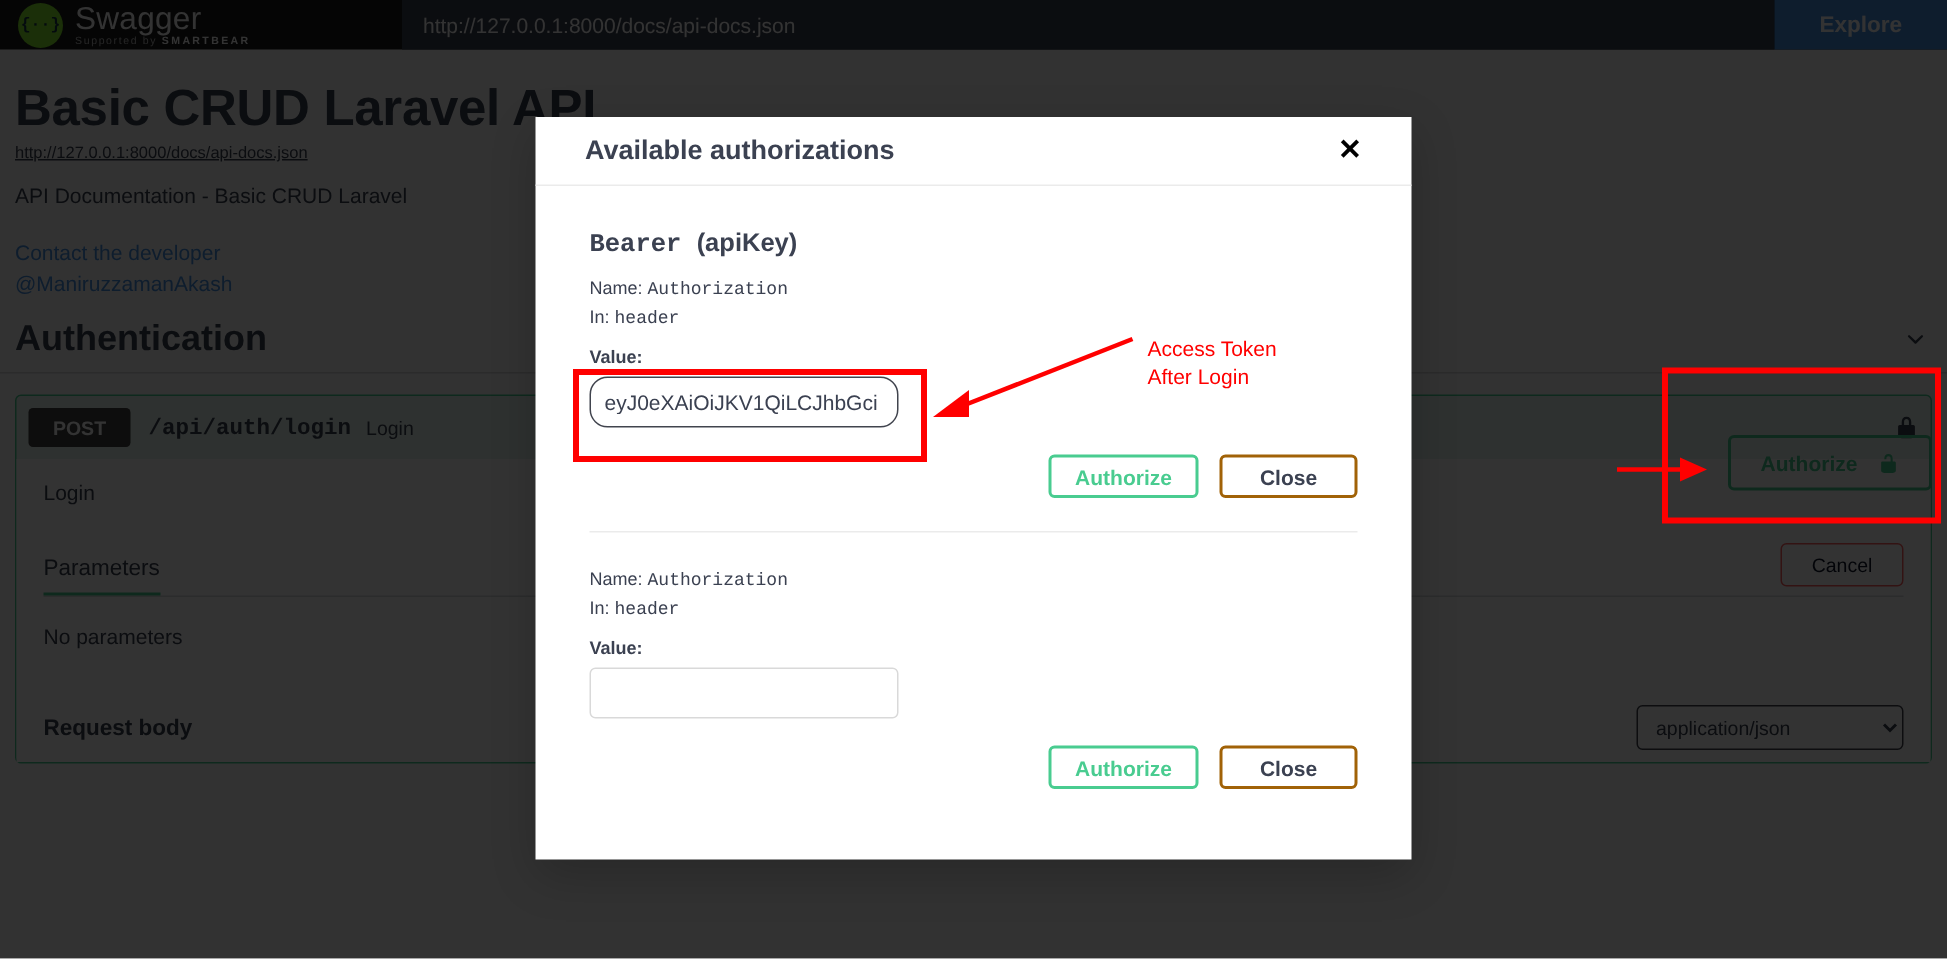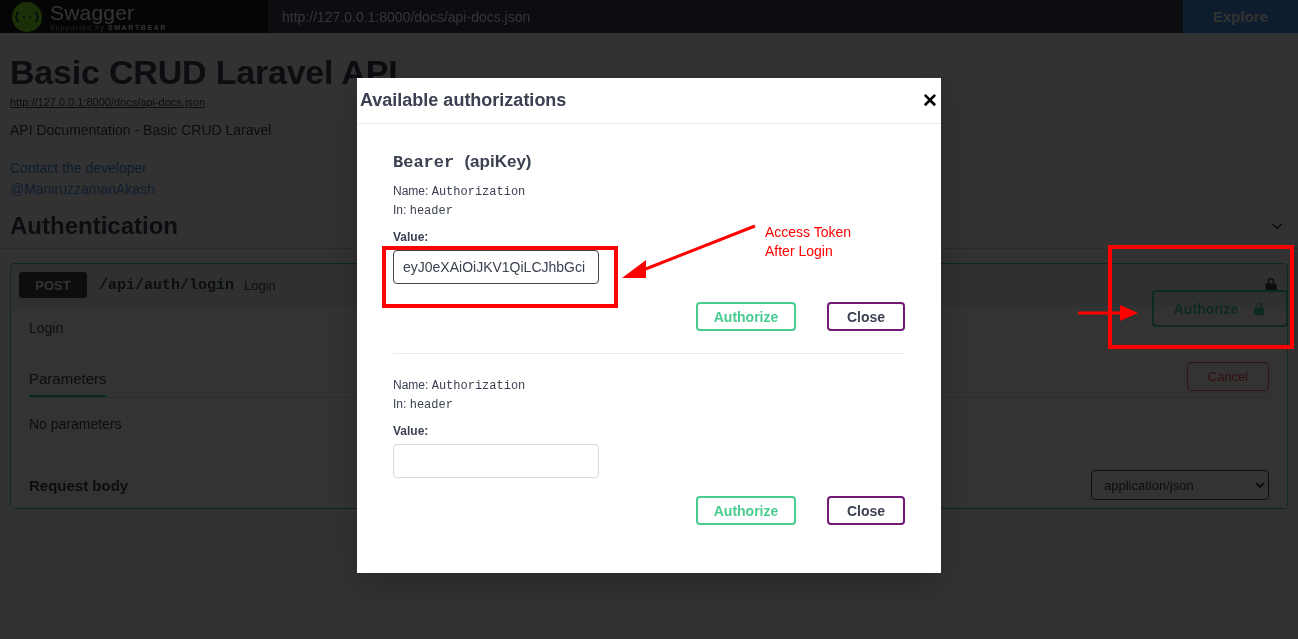--- a/index.html
+++ b/index.html
@@ -91,21 +91,21 @@
   .op-body { background: #fff; padding: 14px 18px 8px 18px; }
   .op-desc { font-size: 14px; color: #3b4151; margin: 0 0 34px 0; }
   .tabs { border-bottom: 1px solid rgba(59,65,81,.2); display: flex; align-items: flex-end; position: relative;}
   .tab {
     font-size: 15px; color: #3b4151; padding: 0 0 8px 0; margin-right: 16px;
     border-bottom: 2px solid #49cc90; cursor: pointer;
   }
   .cancel-btn {
     position: absolute; right: 0; bottom: 6px;
     width: 82px; height: 29px; border: 1px solid #ff6060; border-radius: 4px;
-    background: transparent; color: #ef4444; font-size: 13px; cursor: pointer;
+    background: transparent; color: #0f172a; font-size: 13px; cursor: pointer;
     font-family: "Liberation Sans", sans-serif;
   }
   .no-params { font-size: 14px; color: #3b4151; padding: 18px 0 30px 0; }
   .reqbody-row { display: flex; align-items: center; justify-content: space-between; padding-top: 8px;}
   .reqbody-label { font-size: 15px; color: #3b4151; font-weight: bold; text-align: center;}
   .media-select {
     width: 178px; height: 30px; border: 1px solid #41444e; border-radius: 4px;
     background: #fff; color: #3b4151; font-size: 13px; padding: 0 8px;
     font-family: "Liberation Sans", sans-serif;
   }
@@ -114,21 +114,21 @@
   .overlay { position: absolute; inset: 0; background: rgba(0,0,0,.8); }
 
   
   .modal {
     position: absolute; left: 357px; top: 78px; width: 584px; height: 495px;
     background: #fff; box-shadow: 0 10px 30px rgba(0,0,0,.2);
     display: flex; flex-direction: column;
   }
   .modal-head {
     height: 46px; display: flex; align-items: center; justify-content: space-between;
-    padding: 0 3px; border-bottom: 1px solid #ebebeb;
+    padding: 0 33px; border-bottom: 1px solid #ebebeb;
   }
   .modal-title { font-size: 18px; font-weight: bold; color: #3b4151; margin: 0; }
   .modal-close {
     background: none; border: none; font-size: 19px; color: #000; cursor: pointer;
     line-height: 1; padding: 0; font-family: "Liberation Sans", sans-serif; font-weight: bold;
   }
   .modal-body { padding: 28px 36px 0 36px; flex: 1; }
 
   .scheme-title {
     font-family: "Liberation Mono", monospace; font-size: 17px; color: #3b4151;
@@ -136,28 +136,28 @@
   }
   .scheme-title .kind { font-family: "Liberation Sans", sans-serif; }
   .scheme-line { font-size: 12px; color: #3b4151; margin: 0 0 4px 0; }
   .scheme-line .mono { font-family: "Liberation Mono", monospace; }
   .value-label { font-size: 12px; color: #3b4151; font-weight: bold; margin: 12px 0 6px 0; }
   .value-input {
     width: 206px; height: 34px; border: 1px solid #d9d9d9; border-radius: 4px;
     padding: 0 9px; font-size: 14px; color: #3b4151; outline: none;
     font-family: "Liberation Sans", sans-serif; background: #fff;
   }
-  .value-input.filled { border-color: #41444e; }
+  .value-input.filled { border-color: #41444e; border-radius: 12px; }
   .btn-row { display: flex; justify-content: flex-end; gap: 14px; margin-top: 18px; }
   .btn {
     height: 29px; border-radius: 4px; font-size: 14px; font-weight: bold;
     cursor: pointer; background: #fff; font-family: "Liberation Sans", sans-serif;
   }
   .btn-authorize { width: 100px; border: 2px solid #49cc90; color: #49cc90; }
-  .btn-close { width: 78px; border: 2px solid #701a75; color: #3b4151; margin-left: 17px; }
+  .btn-close { width: 92px; border: 2px solid #a16207; color: #3b4151; }
   .divider { height: 1px; background: #ebebeb; margin: 22px 0 24px 0; }
 
   
   .anno { position: absolute; pointer-events: none; }
   .anno-rect { border: 4px solid #ff0000; }
   .anno-text {
     color: #ff0000; font-size: 14px; line-height: 1.35;
     font-family: "Liberation Sans", sans-serif; white-space: pre;
   }
 </style>

